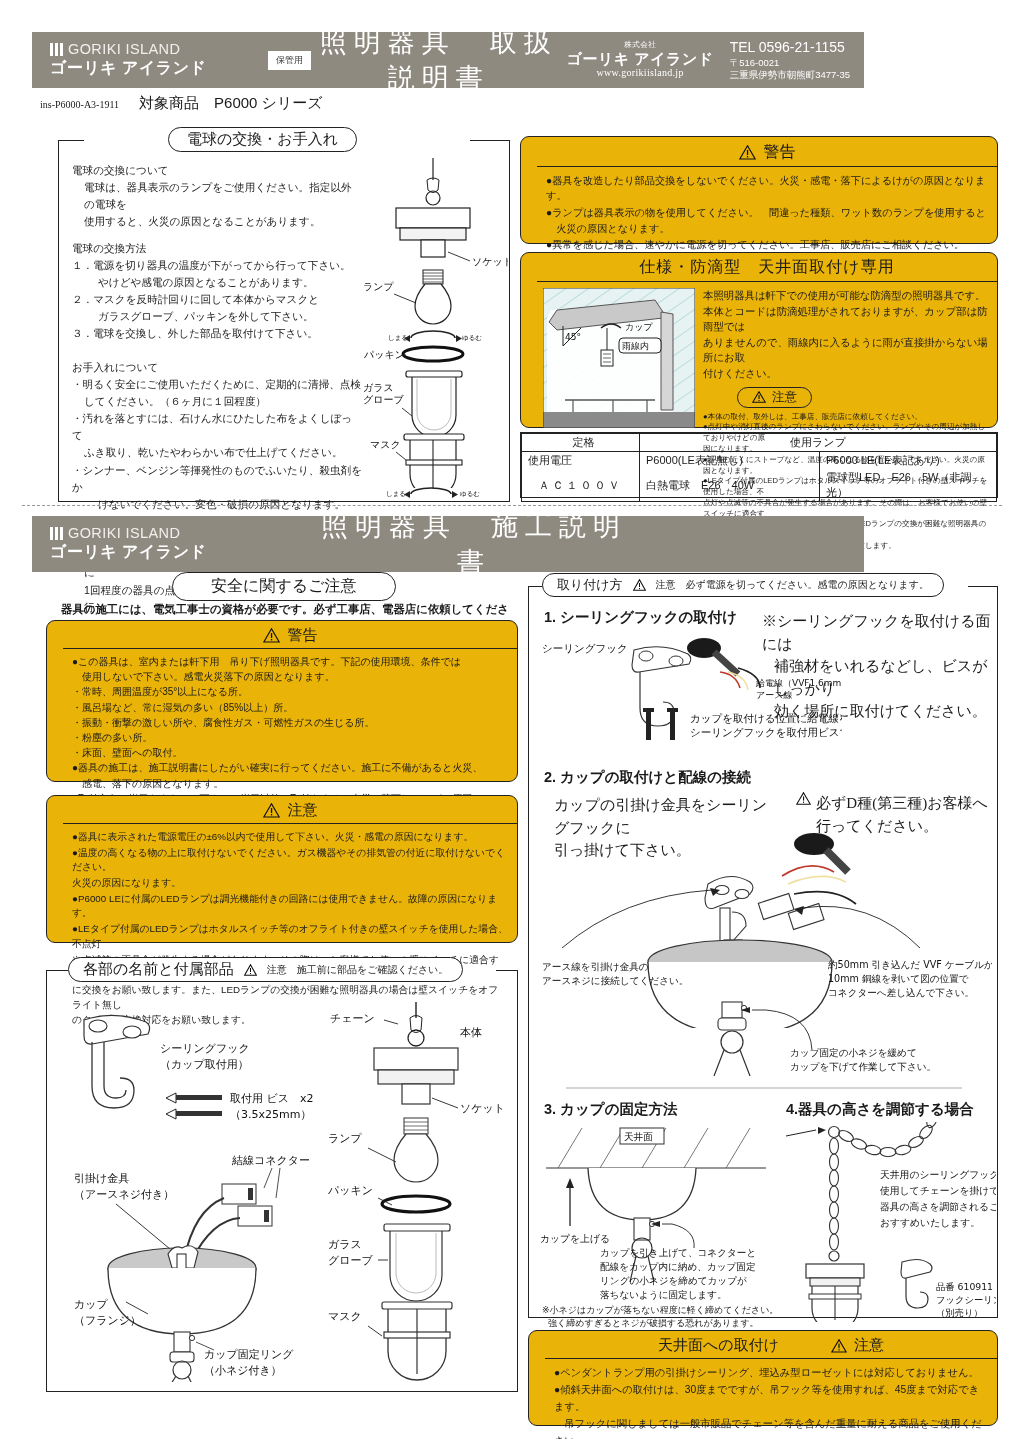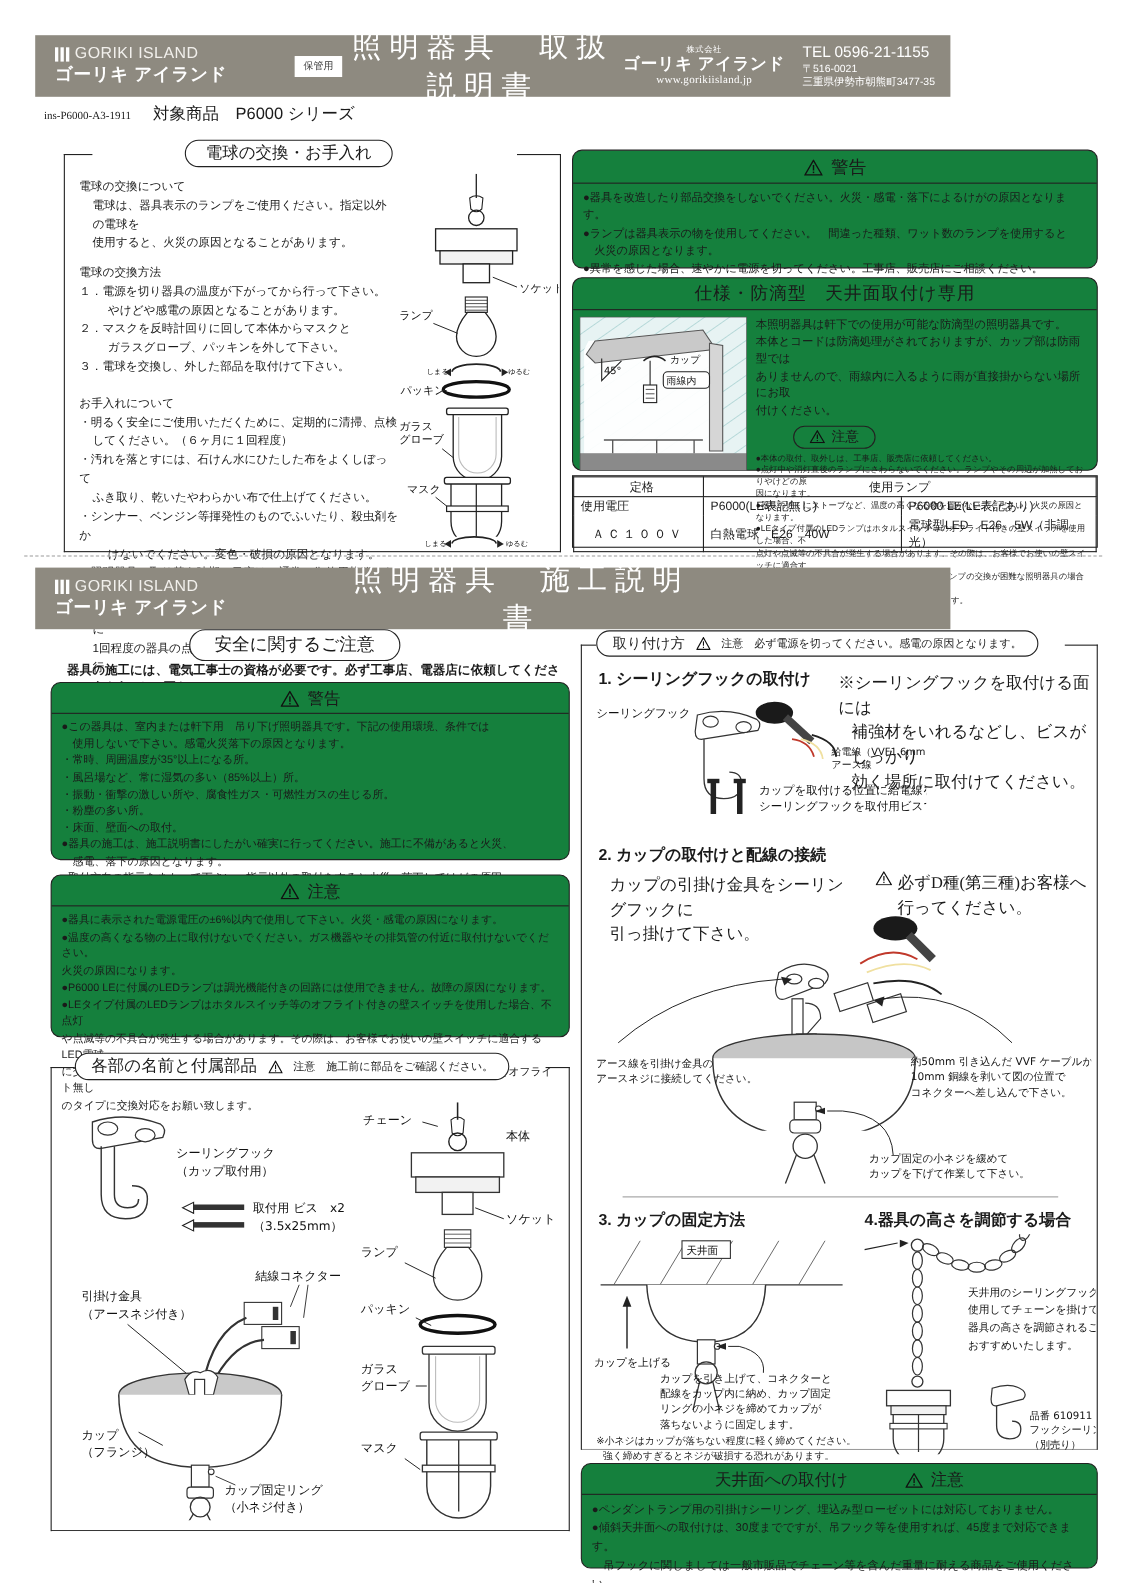--- a/index.html
+++ b/index.html
@@ -69,21 +69,21 @@
   .body-txt { font-size: 10.6px; line-height: 1.62; }
   .body-txt .hd { display: block; margin-top: 9px; }
   .body-txt .ind { display: block; padding-left: 12px; }
   .body-txt .ind2 { display: block; padding-left: 26px; }
 
   .cautionline { display: flex; align-items: flex-start; gap: 5px; font-size: 10.2px; margin-top: 8px; }
   .tri-o { position: relative; display:inline-block; width:13px; height:12px; }
   .tri-o svg { position:absolute; left:0; top:0; }
 
   
-  .wbox { position: absolute; border: 1.3px solid #222; border-radius: 9px; background: #15803d; }
+  .wbox { position: absolute; border: 1.3px solid #222; border-radius: 9px; background: #eab308; padding-left: 16px; }
   .wbox-head { text-align: center; padding: 5px 0 3px; font-size: 16px; border-bottom: 1.2px solid #222;
                display:flex; align-items:center; justify-content:center; gap:8px;
                font-family:"DejaVu Serif","Liberation Serif",serif;}
   .wbox-body { padding: 6px 9px 7px 9px; font-size: 10.2px; line-height: 1.5; }
   .wbox-body p { margin-bottom: 1px; }
 
   
   #specbox { left: 520px; top: 252px; width: 478px; height: 176px; }
   #specbox .sp-head { text-align:center; font-size:16px; padding: 4px 0 3px; border-bottom:1.2px solid #222;
                       font-family:"DejaVu Serif","Liberation Serif",serif; letter-spacing:1px;}
@@ -399,21 +399,21 @@
           </span>
         <span class="brand-en">GORIKI ISLAND</span>
       </div>
       <div class="brand-jp">ゴーリキ アイランド</div>
     </div>
     <div style="width:66px;"></div>
     <div class="hdr-title">照明器具　施工説明書</div>
     <div style="width:232px;"></div>
   </div>
 
-  <div class="panel-title" id="safety-pill" style="font-size:16px; padding:3px 22px;">安全に関するご注意</div>
+  <div class="panel-title" id="safety-pill" style="font-size:16px; padding:3px 38px;">安全に関するご注意</div>
   <div class="safety-lead">器具の施工には、電気工事士の資格が必要です。必ず工事店、電器店に依頼してください。</div>
 
   <div class="wbox" id="wbox2">
     <div class="wbox-head" style="font-size:15px;">
       <span>
         <svg width="17" height="15" viewBox="0 0 17 15">
             <path d="M8.5 .8 L16.2 14 L0.8 14 Z" fill="none" stroke="#111" stroke-width="1.2"></path>
             <rect x="7.9" y="5" width="1.3" height="5" fill="#111"></rect>
             <rect x="7.9" y="11" width="1.3" height="1.4" fill="#111"></rect>
           </svg>

